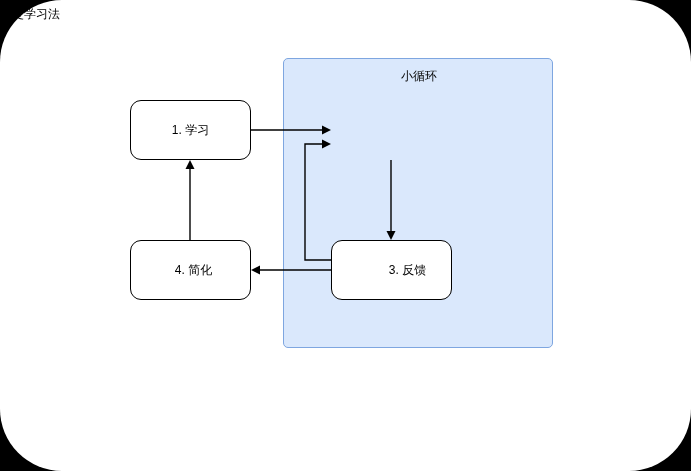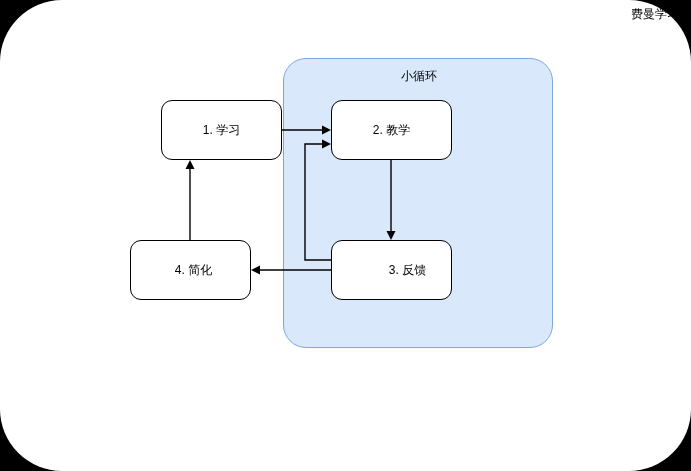--- a/index.html
+++ b/index.html
@@ -32,37 +32,37 @@
     border-radius: 62px;
     box-sizing: border-box;
   }
 
   
   #diagram-title {
     position: absolute;
     left: 0;
     top: 6px;
     width: 691px;
-    text-align: right;
+    text-align: left;
     font-size: 12px;
     color: #000000;
     line-height: 16px;
     white-space: nowrap;
   }
 
   
   #group-box {
     position: absolute;
     left: 283px;
     top: 58px;
     width: 270px;
     height: 290px;
     background: #dae8fc;
     border: 1px solid #7ea6e0;
-    border-radius: 23px;
+    border-radius: 5px;
     box-sizing: border-box;
     padding-left: 28px;
   }
   #group-label {
     position: absolute;
     left: 0;
     top: 9px;
     width: 270px;
     text-align: center;
     font-size: 12px;
@@ -78,21 +78,21 @@
     border: 1.4px solid #000000;
     border-radius: 11px;
     box-sizing: border-box;
     display: flex;
     align-items: center;
     justify-content: center;
     font-size: 12px;
     color: #000000;
     white-space: nowrap;
   }
-  #node-1 { left: 130px; top: 100px; width: 121px; height: 60px; margin-left: 31px; }
+  #node-1 { left: 130px; top: 100px; width: 121px; height: 60px; }
   #node-2 { left: 331px; top: 100px; width: 121px; height: 60px; }
   #node-3 { left: 331px; top: 240px; width: 121px; height: 60px; padding-left: 32px; }
   #node-4 { left: 130px; top: 240px; width: 121px; height: 60px; padding-left: 6px; }
 
   
   #arrows {
     position: absolute;
     left: 0;
     top: 0;
     width: 691px;
@@ -143,23 +143,20 @@
 
     <g>
       <path class="edge" d="M 331 260 L 305 260 L 305 144 L 325 144"></path>
       <polygon class="arrowhead" points="331,144 322,139.5 322,148.5"></polygon>
     </g>
   </svg>
 
   <div class="node" id="node-1">
     <span>1. 学习</span>
   </div>
-  <div class="node" id="node-2">
-    <span>2. 教学</span>
-  </div>
   <div class="node" id="node-3">
     <span>3. 反馈</span>
   </div>
   <div class="node" id="node-4">
     <span>4. 简化</span>
   </div>
 
 </div>
 
 </body></html>

